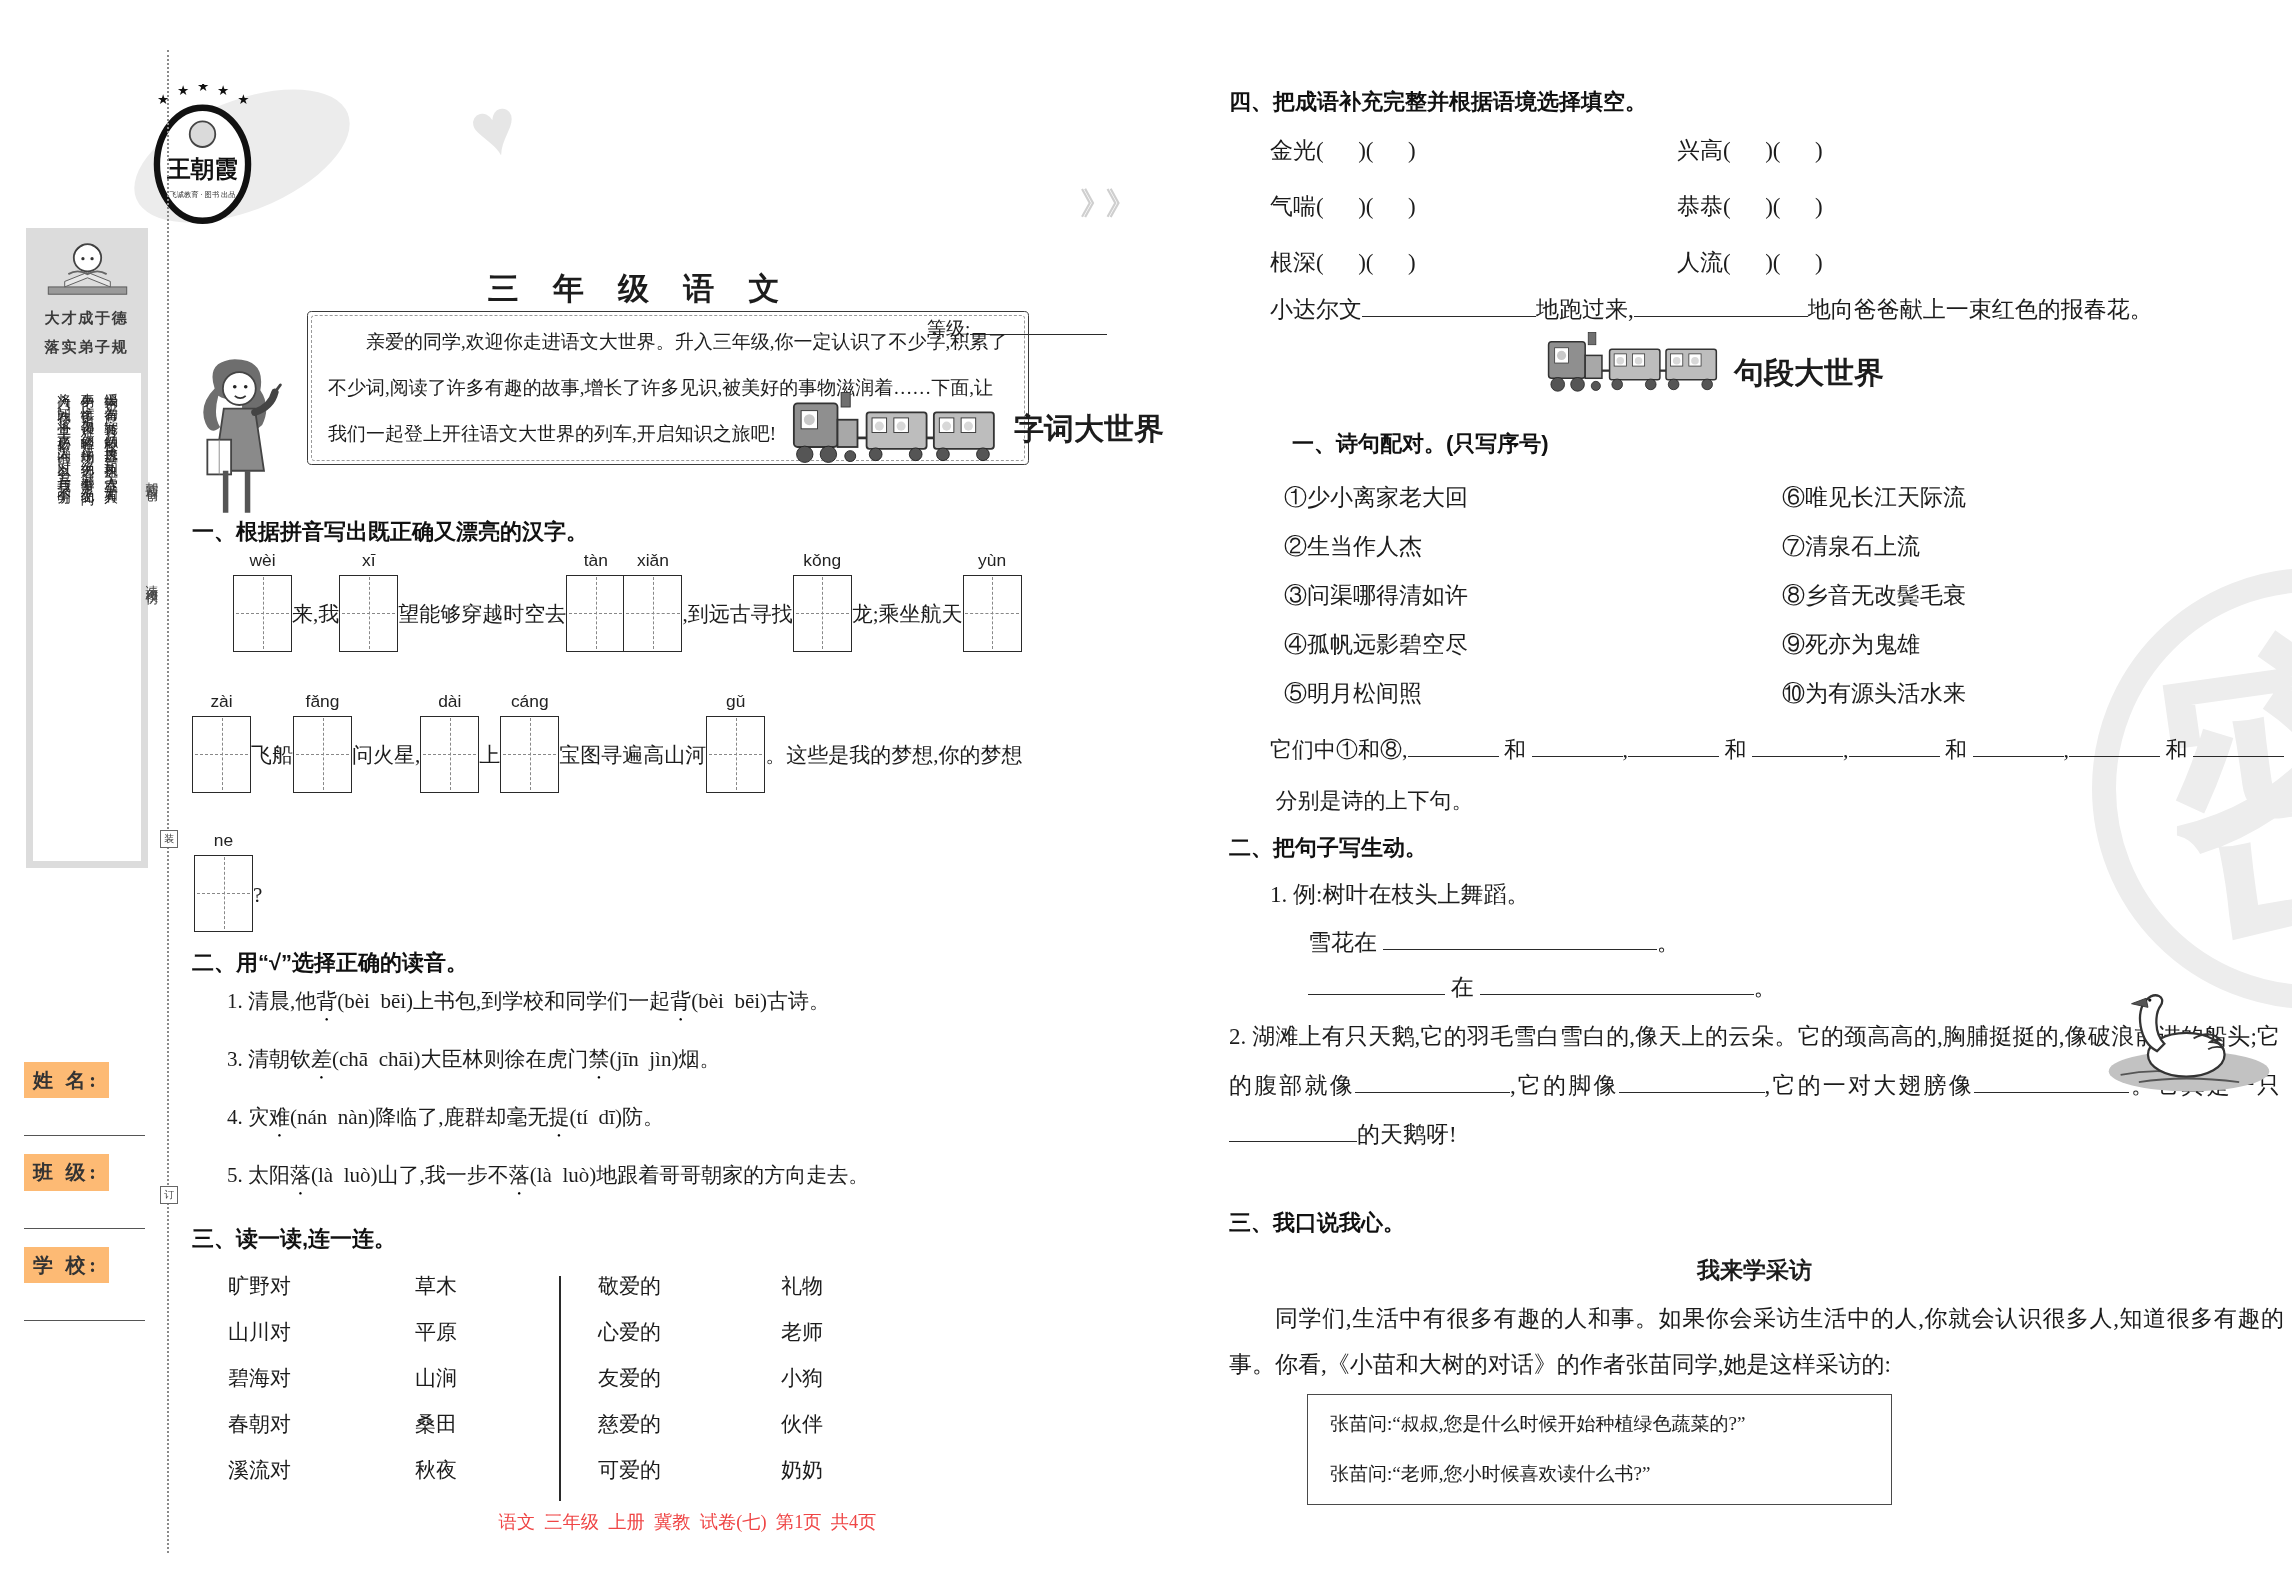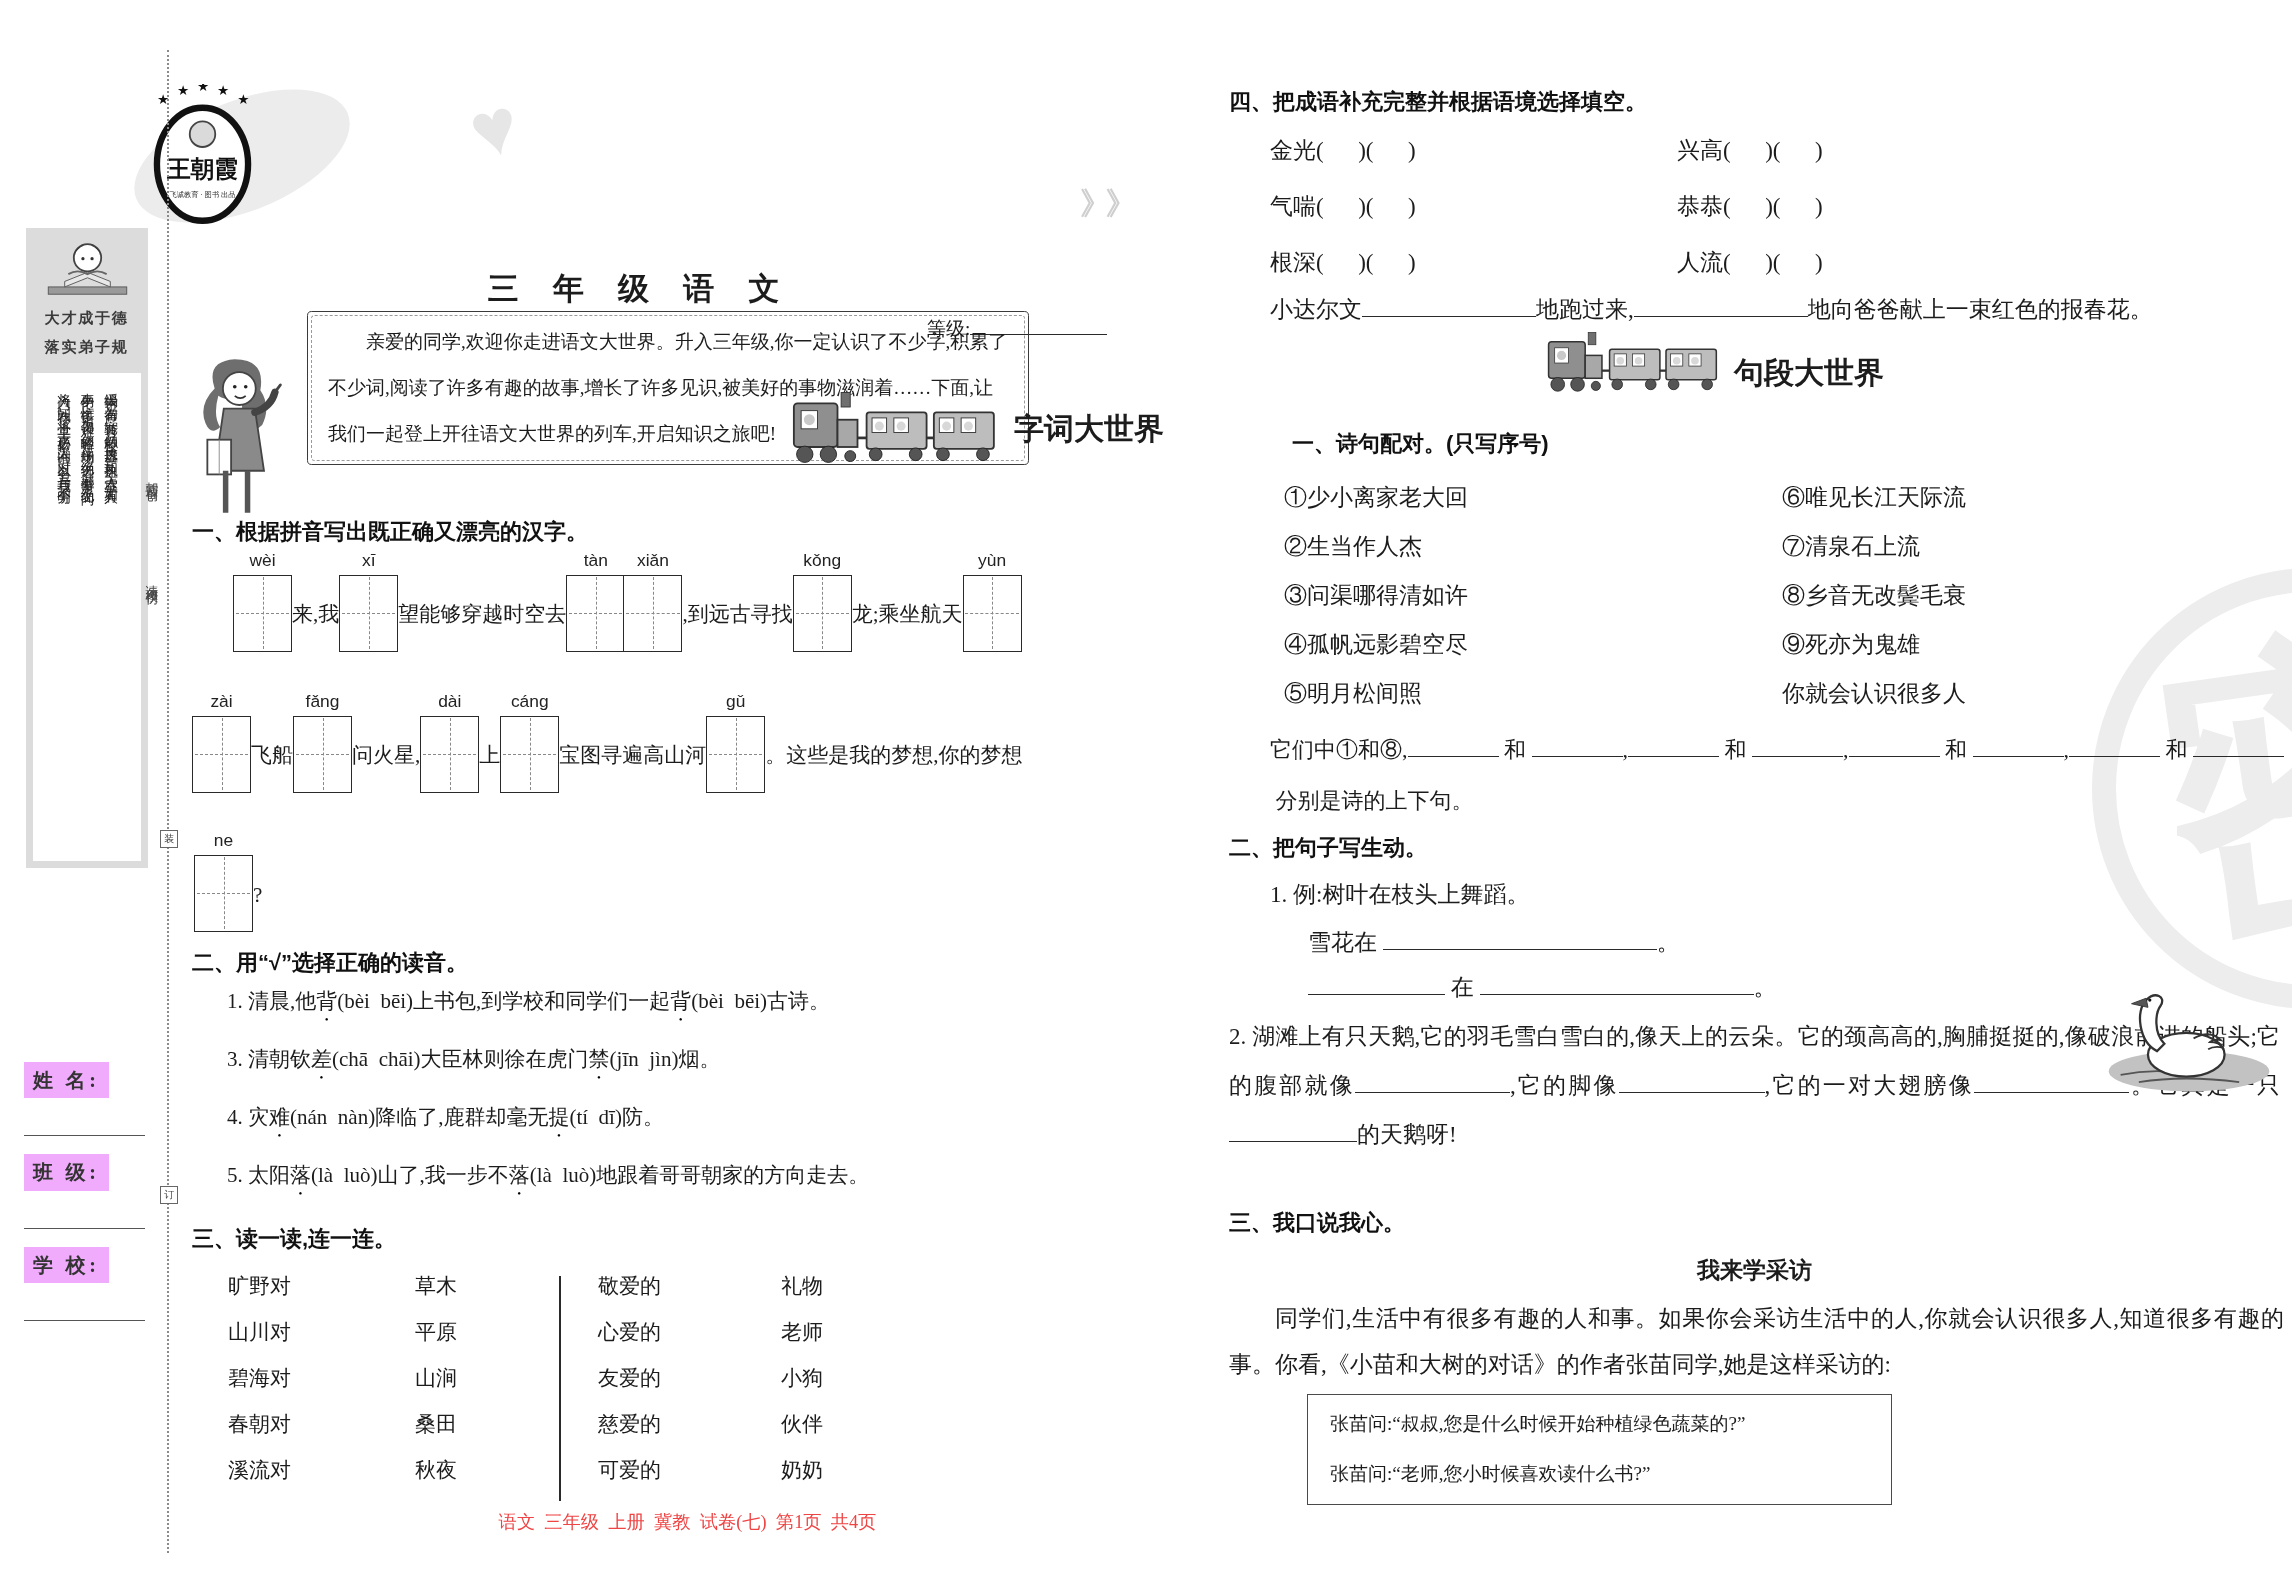--- a/index.html
+++ b/index.html
@@ -20,21 +20,21 @@
   .bind-mark{width:16.4px;height:16.4px;border:0.9px solid #666;background:#fff;font-size:10px;line-height:15.5px;
              text-align:center;z-index:3;color:#444;}
   
   .side-panel{left:25.6px;top:228px;width:122px;height:640px;background:#dcdcdc;z-index:1;}
   .slogan{width:122px;text-align:center;font-weight:bold;font-size:15px;color:#3a3a3a;letter-spacing:1.8px;}
   .dz-box{left:33px;top:373px;width:108px;height:488px;background:#ffffff;padding-top:9.1px;box-sizing:border-box;z-index:2;}
   .dz-group{display:flex;justify-content:center;gap:9.1px;margin-bottom:8.2px;}
   .dz-col{writing-mode:vertical-rl;text-orientation:upright;font-size:13.7px;letter-spacing:1.8px;color:#222;line-height:1.05;}
   .fields{left:24px;top:1062px;width:128px;z-index:1;}
   .field{margin-bottom:18.3px;}
-  .field-label{display:inline-block;background:#f0abfc;color:#333;font-size:20px;letter-spacing:3.7px;
+  .field-label{display:inline-block;background:#fdba74;color:#333;font-size:20px;letter-spacing:3.7px;
                padding:4.6px 9.1px;font-weight:bold;}
   .field-line{width:121px;border-bottom:1.8px solid #555;height:37px;}
   
   .q-title{font-family:"Liberation Sans","DejaVu Sans",sans-serif;font-weight:bold;font-size:22px;color:#111;}
   .blank{display:inline-block;border-bottom:1.8px solid #2a2a2a;height:1.05em;vertical-align:baseline;}
   .footer{font-size:18.3px;color:#ef4444;text-align:center;white-space:pre;}
   
   .title-bar{left:302px;top:180px;width:772px;height:42px;background:#d9d9d9;display:flex;align-items:center;
              justify-content:center;font-weight:bold;font-size:27.4px;z-index:1;
              font-family:"Liberation Sans","DejaVu Sans",sans-serif;}
@@ -364,21 +364,21 @@
       <p>②生当作人杰</p>
       <p>③问渠哪得清如许</p>
       <p>④孤帆远影碧空尽</p>
       <p>⑤明月松间照</p>
     </div>
   <div class="abs poem-col" style="left:1782px;top:473px;">
       <p>⑥唯见长江天际流</p>
       <p>⑦清泉石上流</p>
       <p>⑧乡音无改鬓毛衰</p>
       <p>⑨死亦为鬼雄</p>
-      <p>你就会认识很多人</p>
+      <p>⑩为有源头活水来</p>
     </div>
   <div class="abs pair-line" style="left:1270px;top:724px;"><span>它们中①和⑧,</span><span class="blank" style="width: 91px;"></span><span style="white-space: pre;"> 和 </span><span class="blank" style="width: 91px;"></span><span>,</span><span class="blank" style="width: 91px;"></span><span style="white-space: pre;"> 和 </span><span class="blank" style="width: 91px;"></span><span>,</span><span class="blank" style="width: 91px;"></span><span style="white-space: pre;"> 和 </span><span class="blank" style="width: 91px;"></span><span>,</span><span class="blank" style="width: 91px;"></span><span style="white-space: pre;"> 和 </span><span class="blank" style="width: 91px;"></span><span style="white-space: pre;"> 分别是诗的上下句。</span></div>
 
   <div class="abs q-title" style="left:1229px;top:833px;">二、把句子写生动。</div>
   <div class="abs p2-text" style="left:1270px;top:879px;">1. 例:树叶在枝头上舞蹈。</div>
   <div class="abs p2-text" style="left:1308px;top:925px;">
     <span>雪花在</span>
     <span class="blank" style="width:274px;"></span><span>。</span>
   </div>
   <div class="abs p2-text" style="left:1308px;top:970px;">

